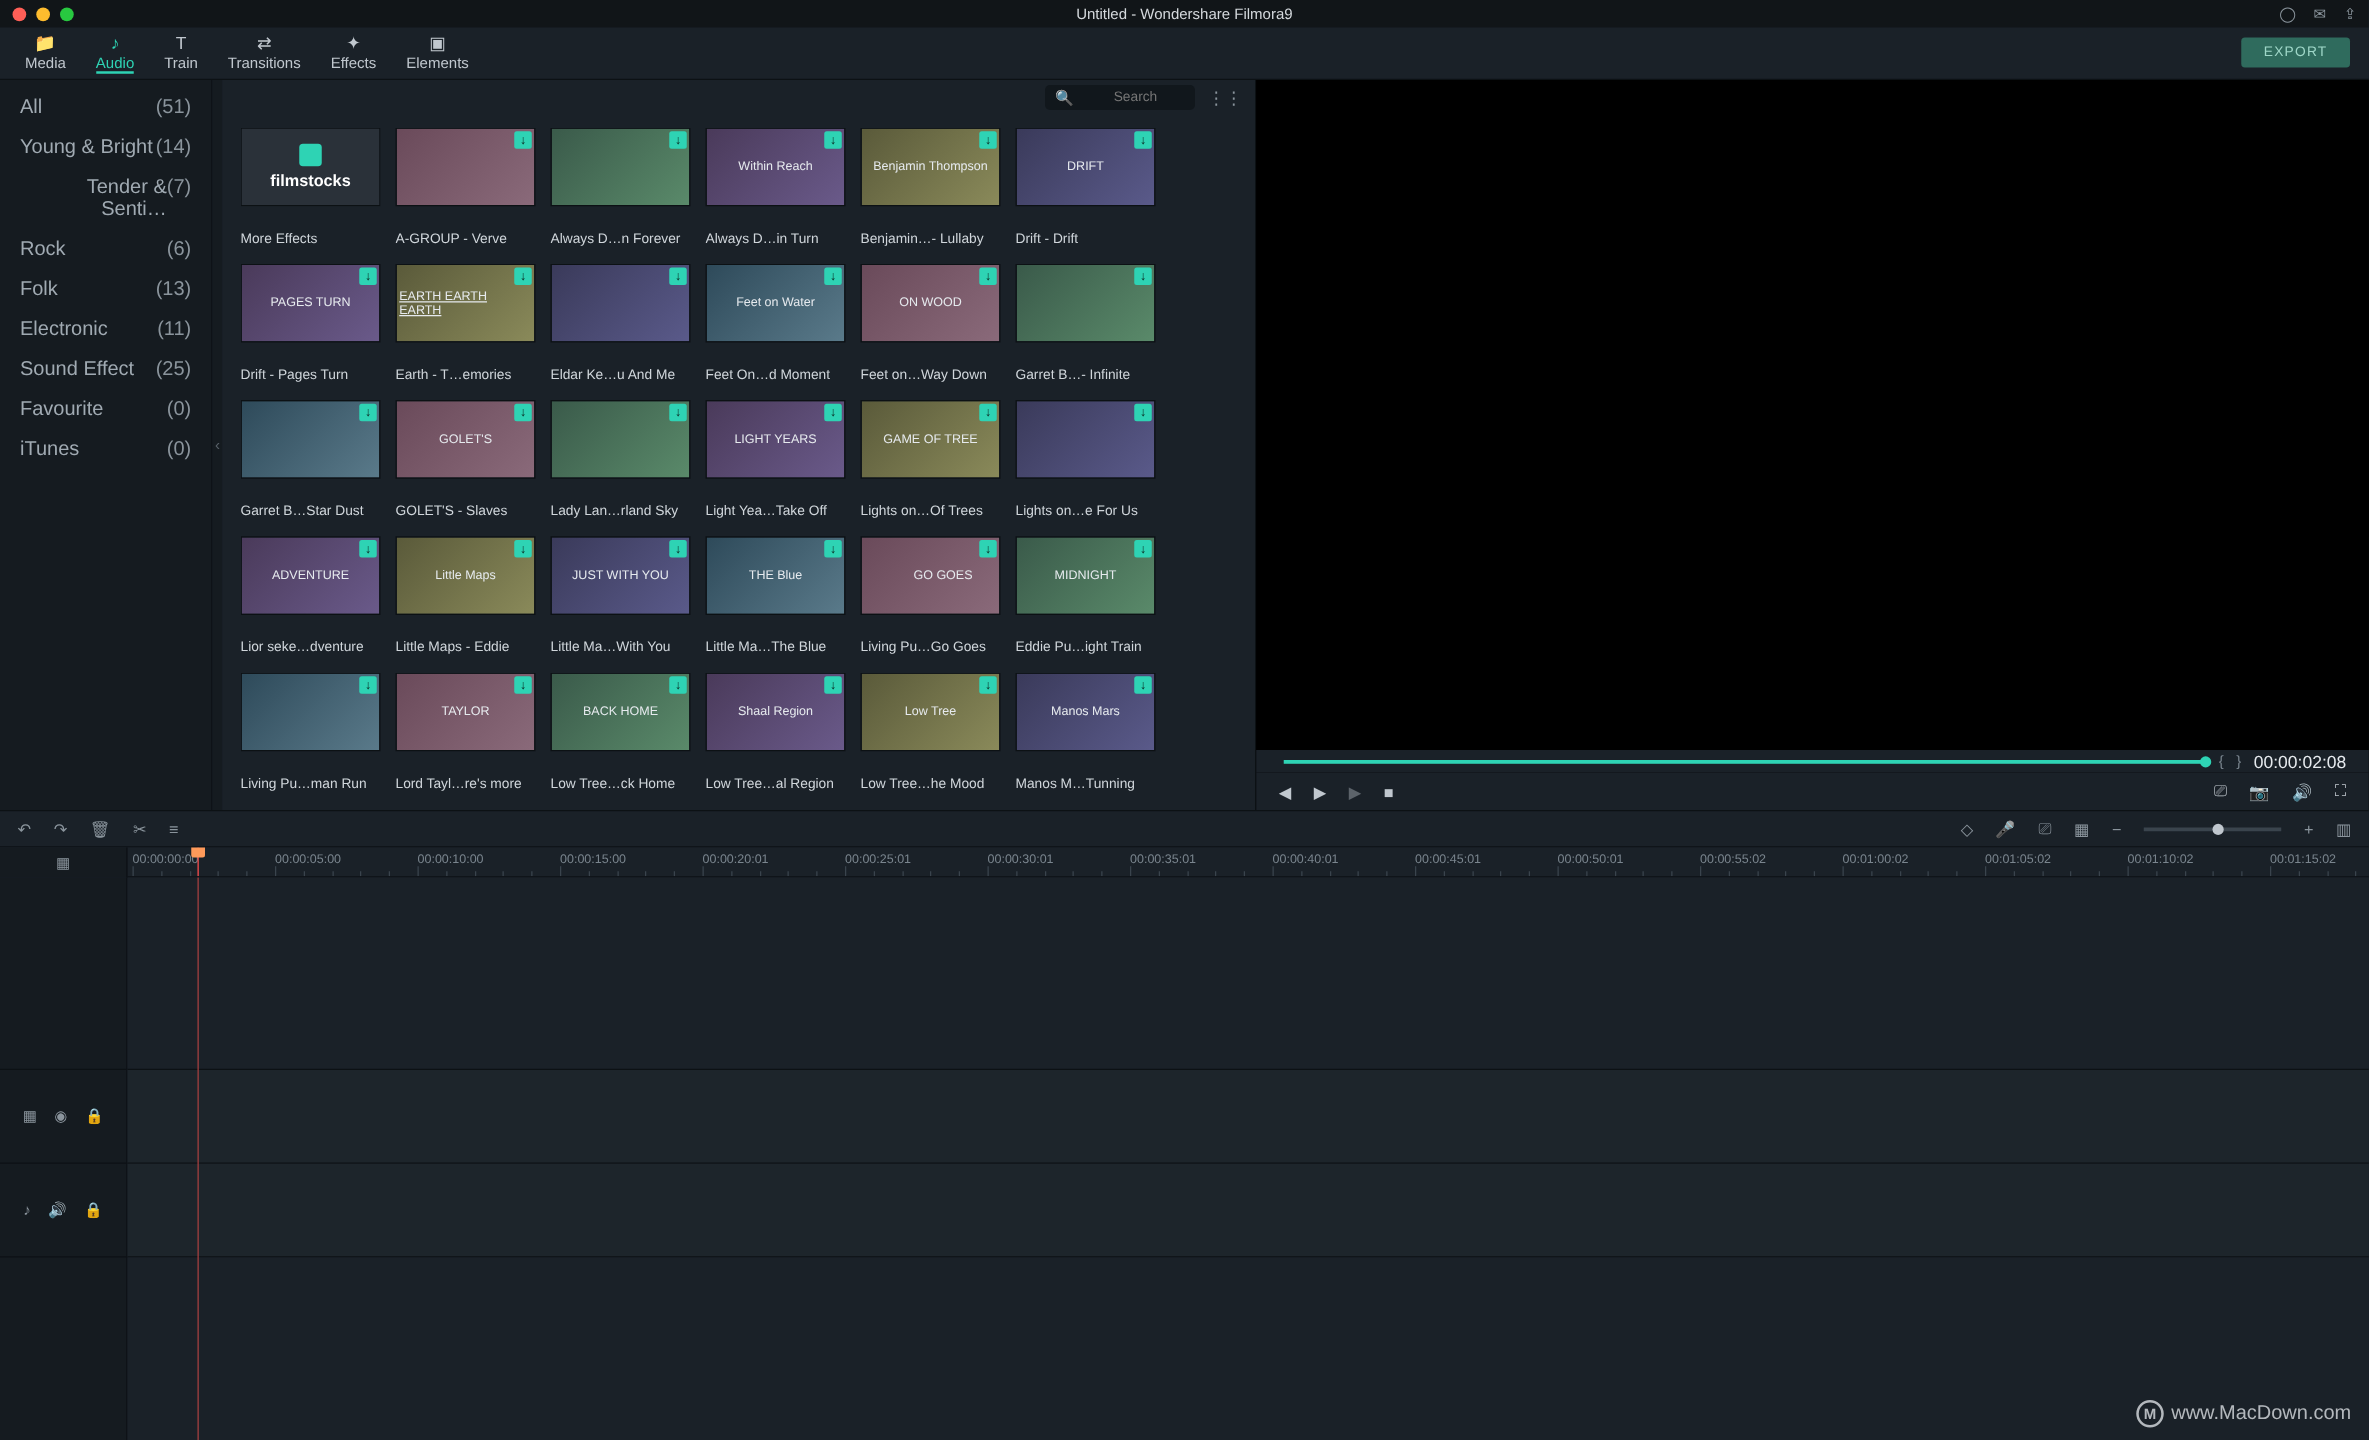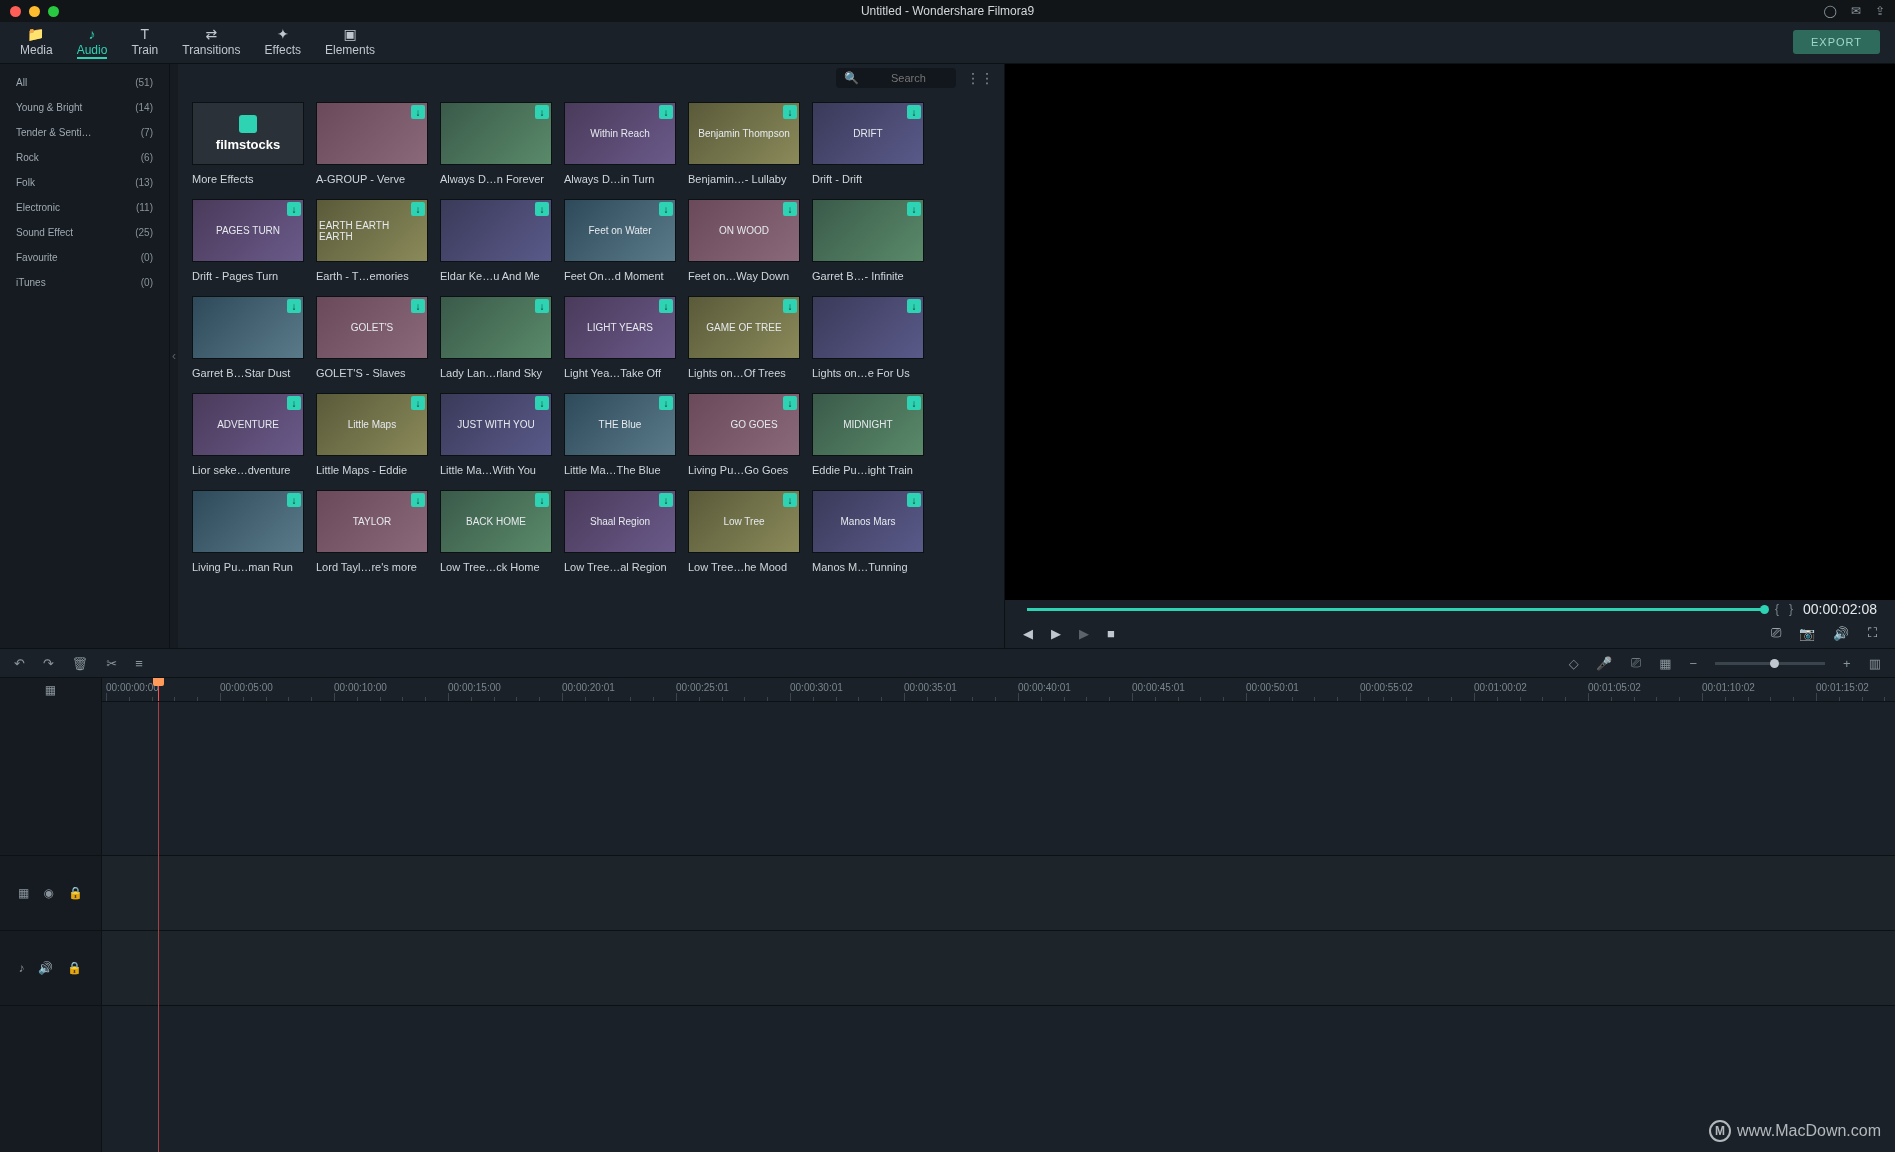--- a/index.html
+++ b/index.html
@@ -19,36 +19,36 @@
 .toptab.active { color:#2ed3b4; }
 .toptab.active .lbl { border-bottom:2px solid #2ed3b4; }
 .toptab .ico { font-size:14px; height:15px; }
 .export-btn { position:absolute; right:15px; top:8px; background:#2f6b5d; color:#9fd7c8; border:none; padding:6px 18px; font-size:11px; letter-spacing:1px; border-radius:3px; }
 
 
 .main { display:flex; height:584px; }
 
 
 .sidebar { width:170px; background:#151b20; padding:6px 0; border-right:1px solid #0c1114; }
-.side-row { display:flex; justify-content:space-between; padding:7px 16px; color:#a0aab2; font-size:10px; cursor:pointer;}
+.side-row { display:flex; justify-content:space-between; padding:7px 16px; color:#a0aab2; font-size:16px; cursor:pointer;text-align:right;}
 .side-row .cnt { color:#8a949c; }
 .side-handle { width:8px; background:#151b20; display:flex; align-items:center; justify-content:center; color:#586068;}
 
 
 .libwrap { flex:1; background:#1a2128; display:flex; flex-direction:column; border-right:1px solid #0c1114;}
 .lib-header { height:28px; display:flex; align-items:center; justify-content:flex-end; padding:0 10px; gap:10px;}
 .search-wrap { display:flex; align-items:center; background:#11171c; border-radius:4px; padding:3px 8px; width:120px;}
 .search-wrap input { background:transparent; border:none; color:#c0c7ce; font-size:11px; width:100%; outline:none;margin-left:28px;}
 .grip { color:#8a949c; font-size:14px; cursor:pointer;}
 .lib-grid { flex:1; overflow:auto; padding:10px 14px; }
 .row { display:flex; gap:12px; margin-bottom:14px;}
 .card { width:112px; }
 .thumb { width:112px; height:63px; background:linear-gradient(135deg,#3a5a6a,#5a7080); border:1px solid #0c1114; position:relative; display:flex; align-items:center; justify-content:center; font-size:10px; color:#e6eaee; overflow:hidden;}
 .thumb .dl { position:absolute; top:2px; right:2px; width:14px; height:14px; background:#2ed3b4; color:#0a2a22; display:flex; align-items:center; justify-content:center; font-size:10px; border-radius:2px;}
-.card .cap { margin-top:8px; font-size:11px; color:#d0d6db; white-space:nowrap; overflow:hidden; text-overflow:ellipsis;}
+.card .cap { margin-top:20px; font-size:11px; color:#d0d6db; white-space:nowrap; overflow:hidden; text-overflow:ellipsis;}
 .filmstocks { background:#2a3139;}
 .filmstocks .logo { color:#fff; font-weight:bold; font-size:13px; text-align:center;}
 .filmstocks .logo-ico { width:18px; height:18px; background:#2ed3b4; margin:0 auto 4px; border-radius:3px;}
 
 
 .preview { width:890px; background:#000; display:flex; flex-direction:column;}
 .preview-vid { flex:1; background:#000;}
 .preview-progress { height:18px; display:flex; align-items:center; padding:0 18px 0 22px; gap:10px; background:#1a2128;}
 .prog-track { flex:1; height:3px; background:#2d3740; position:relative;}
 .prog-fill { position:absolute; left:0; top:0; height:100%; width:100%; background:#2ed3b4;}
@@ -229,21 +229,21 @@
         <div class="row">
           <div class="card">
             <div class="thumb" style="background:linear-gradient(135deg,#4a3a5a,#6a5a8a)">
               <span style="padding:2px;">PAGES TURN</span>
               <span class="dl">↓</span>
             </div>
             <div class="cap">Drift - Pages Turn</div>
           </div>
           <div class="card">
             <div class="thumb" style="background:linear-gradient(135deg,#5a5a3a,#8a8a5a)">
-              <span style="padding:2px;">EARTH EARTH EARTH</span>
+              <span style="padding:2px;text-decoration:underline;">EARTH EARTH EARTH</span>
               <span class="dl">↓</span>
             </div>
             <div class="cap">Earth - T…emories</div>
           </div>
           <div class="card">
             <div class="thumb" style="background:linear-gradient(135deg,#3a3a5a,#5a5a8a)">
               <span class="dl">↓</span>
             </div>
             <div class="cap">Eldar Ke…u And Me</div>
           </div>

